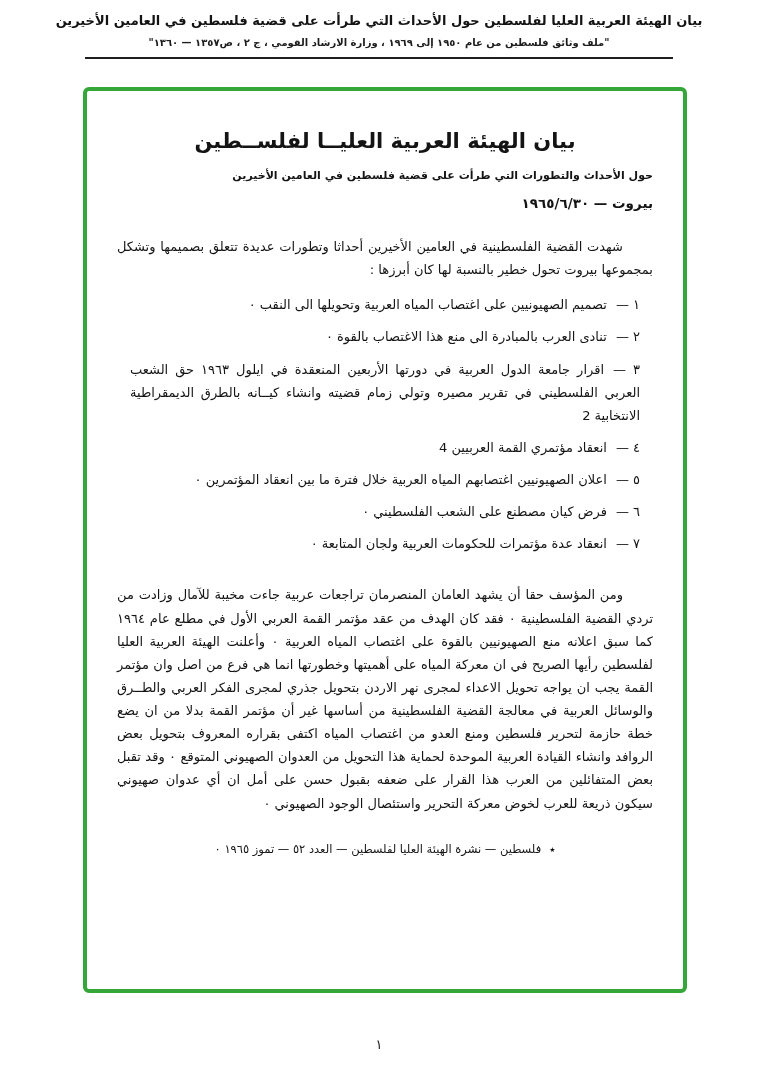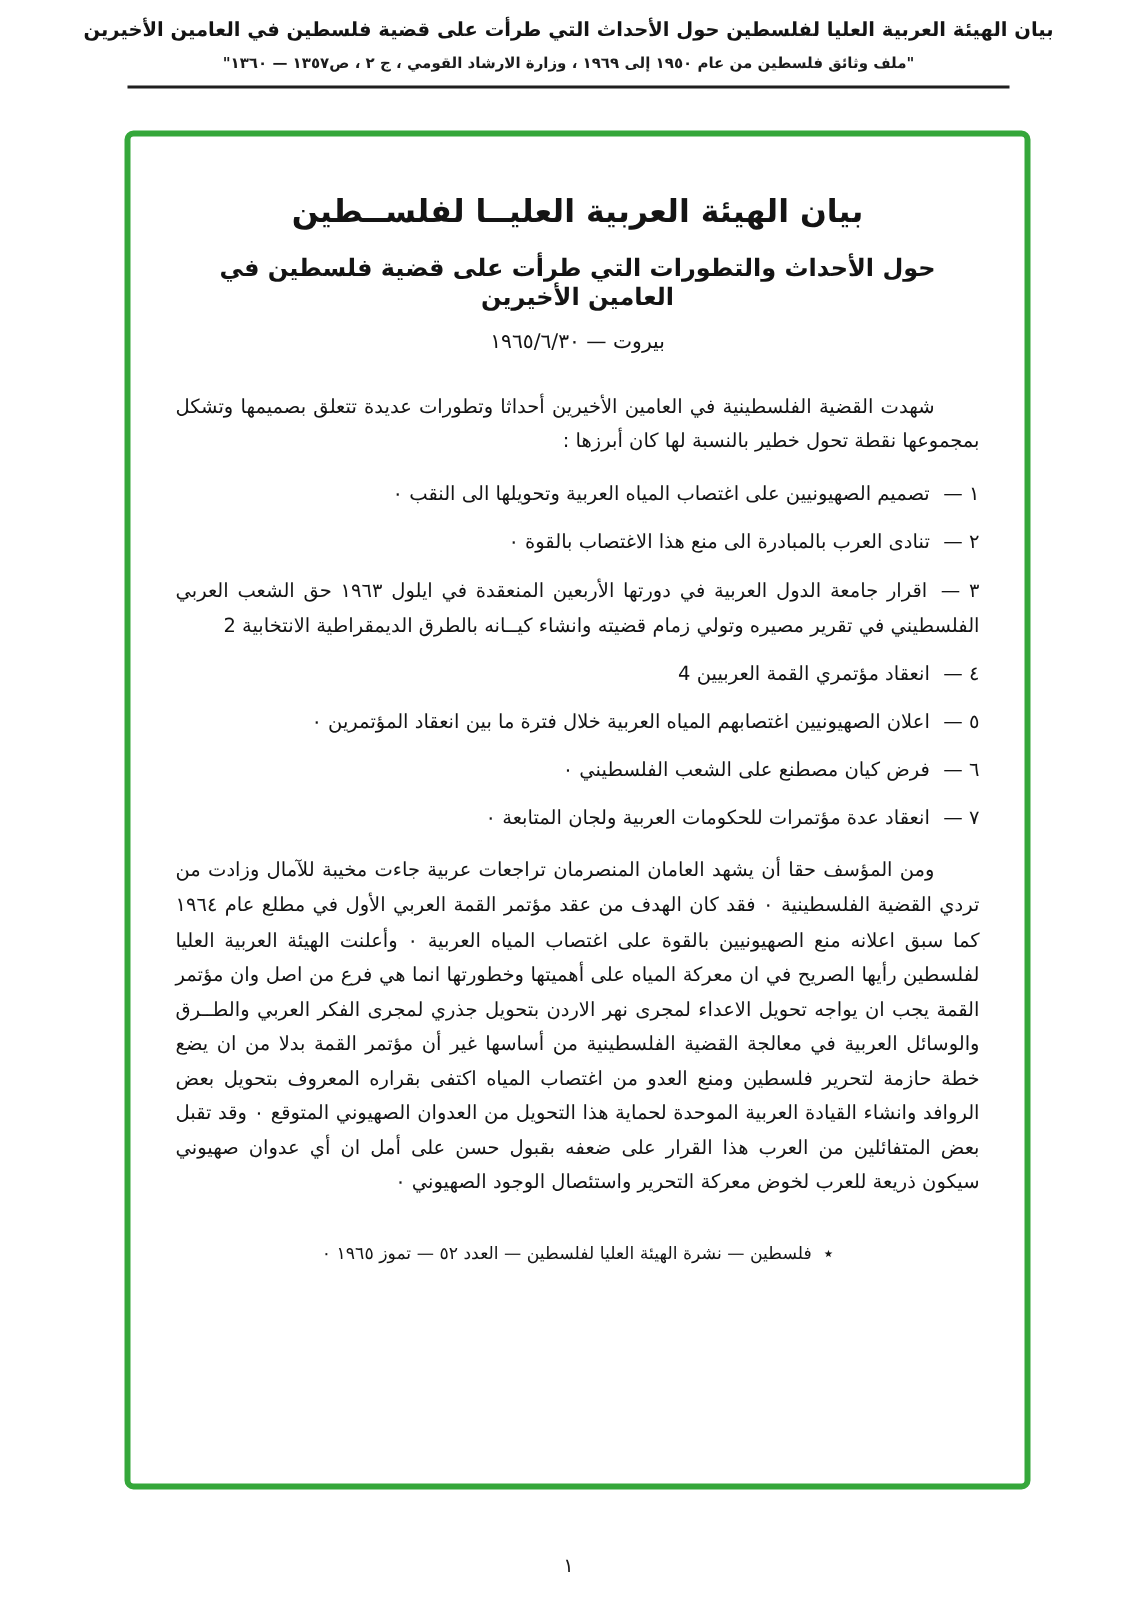--- a/index.html
+++ b/index.html
@@ -21,29 +21,29 @@
 
   .doc-box {
     position:absolute; top:87px; left:77px;
     width:604px; height:906px;
     border:4px solid #35a73a;
     border-radius:6px;
     padding:26px 30px 0 30px;
     background:#ffffff;
   }
   .doc-title { text-align:center; font-size:21px; font-weight:bold; margin-top:12px; letter-spacing:1px; }
-  .doc-subtitle { text-align:center; font-size:16px; font-weight:bold; margin-top:16px; }
-  .doc-date { text-align:center; font-size:13.5px; font-weight:normal; margin-top:13px; }
+  .doc-subtitle { text-align:right; font-size:11px; font-weight:bold; margin-top:16px; }
+  .doc-date { font-size:13.5px; font-weight:bold; margin-top:13px; }
 
   .doc-body { margin-top:24px; font-size:13px; line-height:1.78; }
   .intro { text-align:justify; text-indent:30px; margin-bottom:12px; }
-  .numbered-list { margin:4px 0 2px; }
+  .numbered-list { margin:4px 13px 2px; }
   .list-item { margin:9px 0; text-align:justify; }
   .list-num { padding-left:9px; white-space:nowrap; }
-  .main-paragraph { text-align:justify; text-indent:30px; margin-top:12px; }
+  .main-paragraph { text-align:justify; text-indent:30px; margin-top:28px; }
 
   .footnote { margin-top:24px; font-size:11.5px;text-align:center; }
   .footnote-marker { padding-left:8px; font-weight:bold; }
 
   .page-num {
     position:absolute; bottom:26px; left:0; right:0;
     text-align:center; font-size:13px; color:#1a1a1a;
   }
 </style>
 </head>
@@ -56,21 +56,21 @@
     <div class="header-source">"ملف وثائق فلسطين من عام ١٩٥٠ إلى ١٩٦٩ ، وزارة الارشاد القومي ، ج ٢ ، ص١٣٥٧ — ١٣٦٠"</div>
     <hr class="header-rule">
   </div>
 
   <div class="doc-box">
     <div class="doc-title">بيان الهيئة العربية العليــا لفلســطين</div>
     <div class="doc-subtitle">حول الأحداث والتطورات التي طرأت على قضية فلسطين في العامين الأخيرين</div>
     <div class="doc-date">بيروت — ١٩٦٥/٦/٣٠</div>
 
     <div class="doc-body">
-      <p class="intro">شهدت القضية الفلسطينية في العامين الأخيرين أحداثا وتطورات عديدة تتعلق بصميمها وتشكل بمجموعها نقطة تحول خطير بالنسبة لها كان أبرزها :</p>
+      <p class="intro">شهدت القضية الفلسطينية في العامين الأخيرين أحداثا وتطورات عديدة تتعلق بصميمها وتشكل بمجموعها بيروت تحول خطير بالنسبة لها كان أبرزها :</p>
 
       <div class="numbered-list">
         <p class="list-item"><span class="list-num">١ —</span><span>تصميم الصهيونيين على اغتصاب المياه العربية وتحويلها الى النقب ٠</span></p>
         <p class="list-item"><span class="list-num">٢ —</span><span>تنادى العرب بالمبادرة الى منع هذا الاغتصاب بالقوة ٠</span></p>
         <p class="list-item"><span class="list-num">٣ —</span><span>اقرار جامعة الدول العربية في دورتها الأربعين المنعقدة في ايلول ١٩٦٣ حق الشعب العربي الفلسطيني في تقرير مصيره وتولي زمام قضيته وانشاء كيــانه بالطرق الديمقراطية الانتخابية 2</span></p>
         <p class="list-item"><span class="list-num">٤ —</span><span>انعقاد مؤتمري القمة العربيين 4</span></p>
         <p class="list-item"><span class="list-num">٥ —</span><span>اعلان الصهيونيين اغتصابهم المياه العربية خلال فترة ما بين انعقاد المؤتمرين ٠</span></p>
         <p class="list-item"><span class="list-num">٦ —</span><span>فرض كيان مصطنع على الشعب الفلسطيني ٠</span></p>
         <p class="list-item"><span class="list-num">٧ —</span><span>انعقاد عدة مؤتمرات للحكومات العربية ولجان المتابعة ٠</span></p>
       </div>

